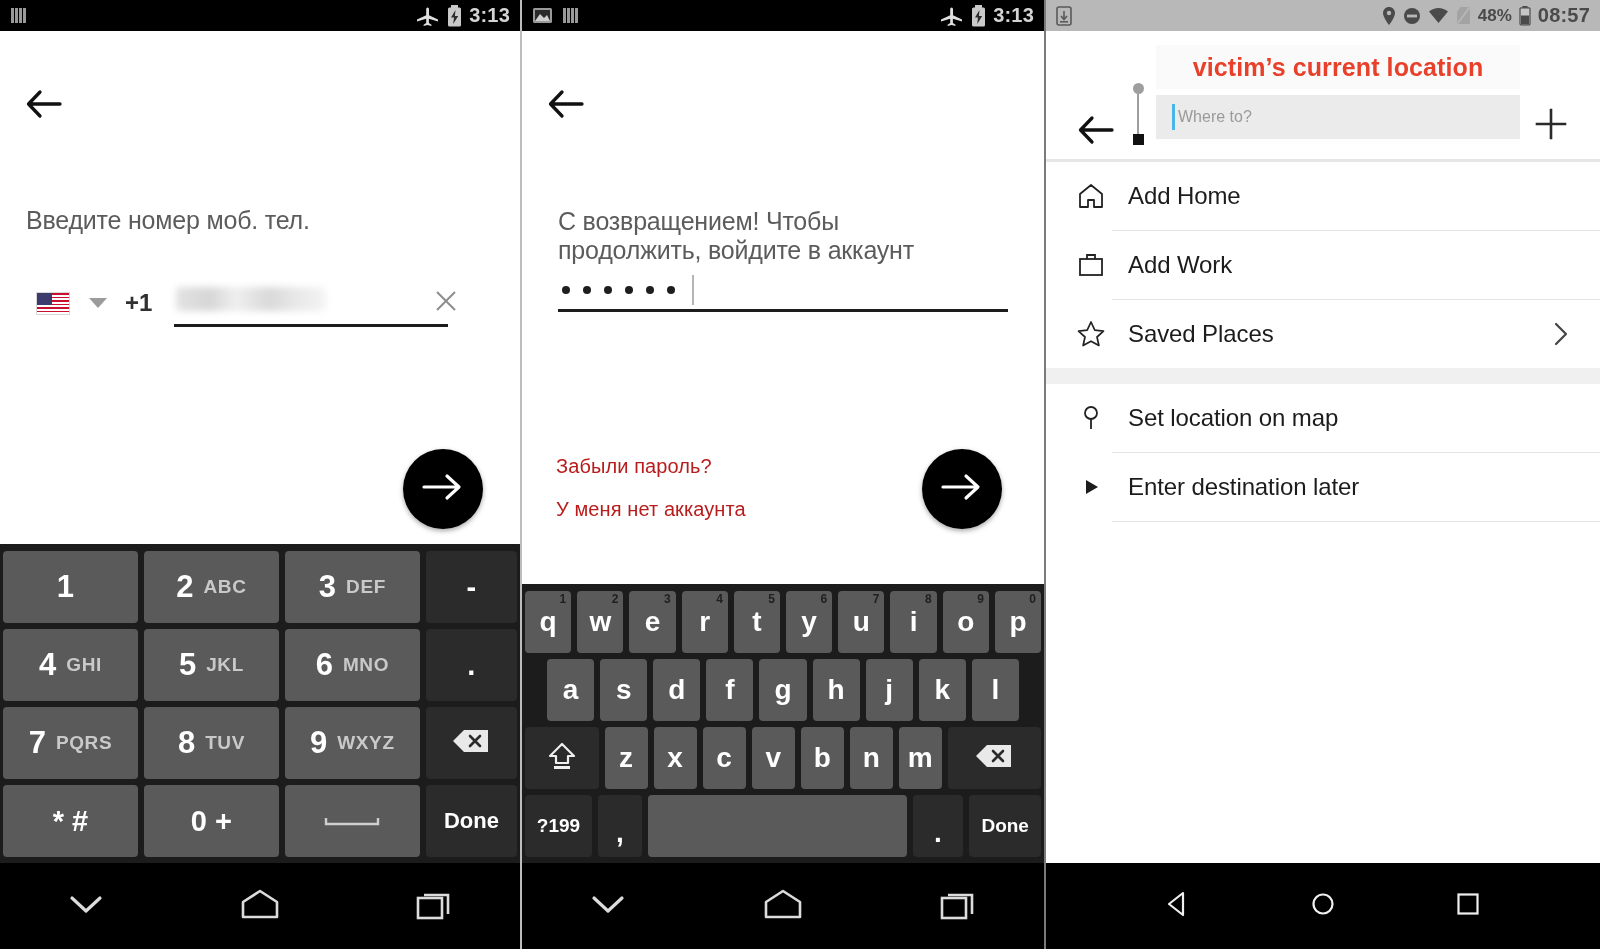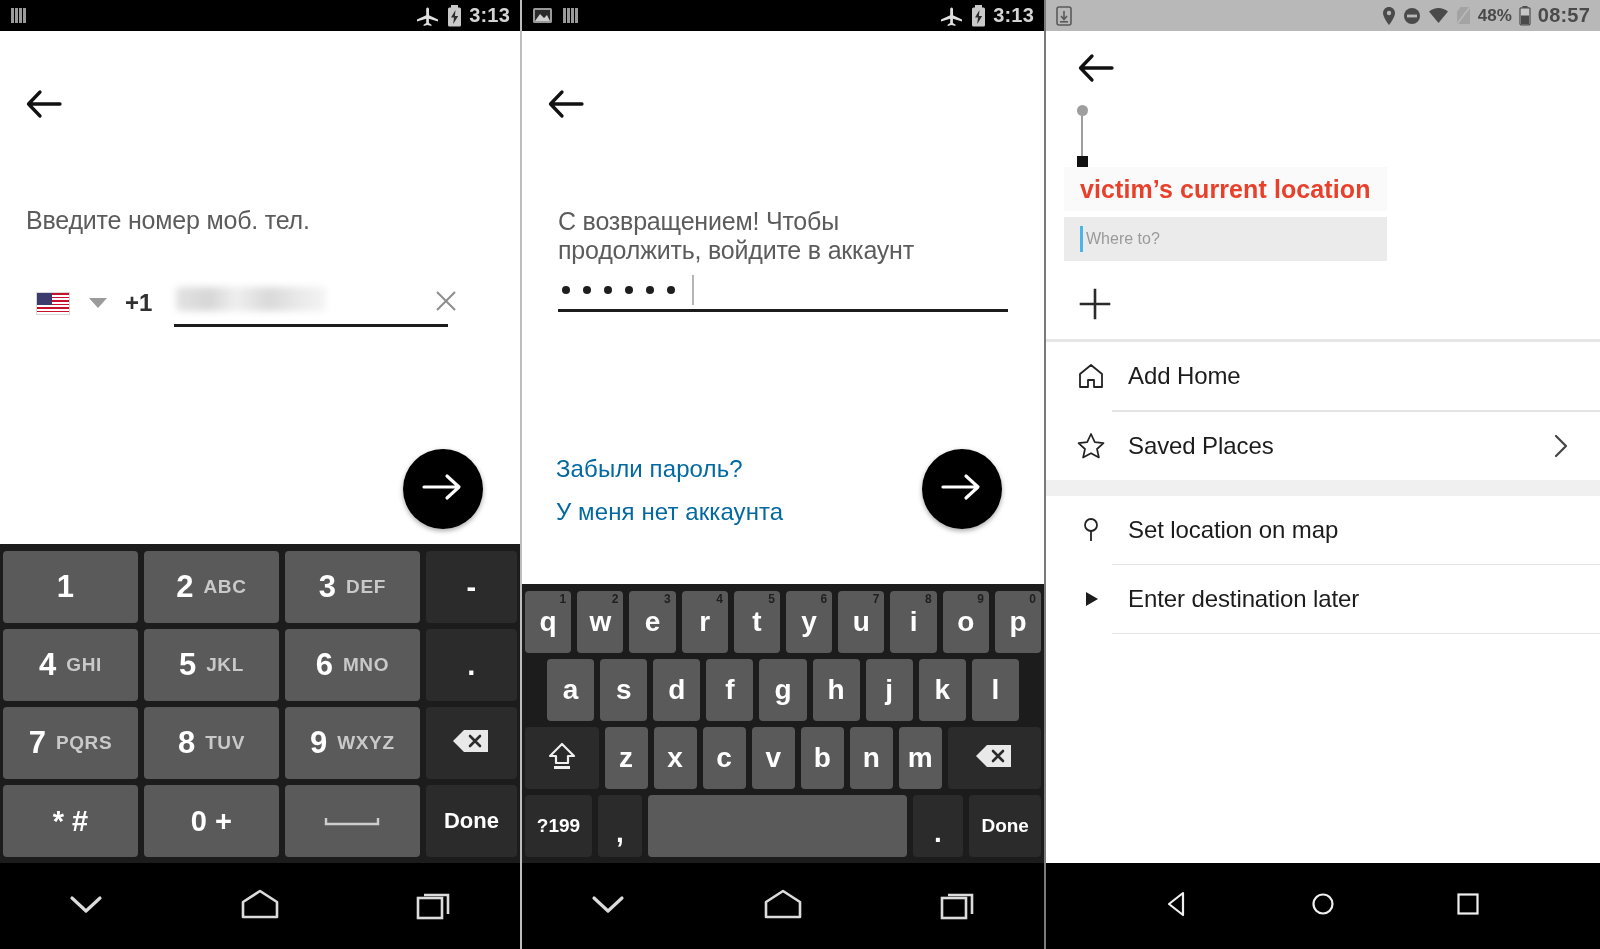--- a/index.html
+++ b/index.html
@@ -51,21 +51,21 @@
     background:linear-gradient(90deg,#e3e3e3,#d6d6d6 22%,#efefef 40%,#d9d9d9 62%,#e8e8e8 80%,#f4f4f4);
     filter:blur(3.5px);
   }
   .phone-underline { position:absolute; left:0; right:0; bottom:-4px; height:3px; background:#1c1c1c; }
   .clearx { position:absolute; right:-10px; top:6px; font-size:0; line-height:0; }
   .pw-dots { display:flex; align-items:center; gap:13px; height:32px; padding-left:4px; }
   .pw-dots i { width:8px; height:8px; border-radius:50%; background:#1e1e1e; display:block; }
   .pw-caret { width:2px; height:30px; background:#b5b5b5; margin-left:4px; }
   .pw-underline { height:3px; background:#1c1c1c; margin-top:3px; }
 
-  .link { position:absolute; color:#0369a1; font-size:24px; letter-spacing:0.1px; }
+  .link { position:absolute; color:#b91c1c; font-size:20px; letter-spacing:0.1px; }
 
   .fab {
     position:absolute; width:80px; height:80px; border-radius:50%;
     background:#000; display:flex; align-items:center; justify-content:center;
     box-shadow:0 2px 5px rgba(0,0,0,.35);
   }
 
   
   .kb { flex:0 0 auto; background:#1c1c1c; padding:4px 0 3px; }
   .kb-row { display:flex; }
@@ -89,21 +89,21 @@
   .qwkb .letter { font-size:28px; font-weight:bold; }
   .qwkb .small { font-size:19px; font-weight:bold; }
 
   
   .navbar { flex:0 0 auto; height:86px; background:#000; display:flex; align-items:center; justify-content:space-around; }
   .navbar.navC { justify-content:space-around; padding:0 60px; }
 
   
   .c-body { flex:1 1 auto; background:#fff; position:relative; }
   .c-header { padding:14px 0 0 0; background:#fff; }
-  .c-toprow { display:flex; align-items:flex-start; padding:0 18px;flex-direction:column; }
+  .c-toprow { display:flex; align-items:flex-end; padding:0 18px; }
   .c-back { padding:8px 6px 0 14px; font-size:0; line-height:0;}
   .route-col { width:36px; display:flex; flex-direction:column; align-items:center; padding-top:22px; flex:0 0 auto;}
   .route-dot { width:11px;height:11px;border-radius:50%;background:#9e9e9e; }
   .route-line { width:2px; height:40px; background:#9e9e9e; }
   .route-sq { width:11px;height:11px;background:#111; }
   .c-fields { flex:1 1 auto; }
   .c-field {
     height:44px; background:#ebebeb; display:flex; align-items:center; padding:0 16px; margin-bottom:6px;
   }
   .c-field.origin { background:#fafafa; justify-content:center; }
@@ -600,20 +600,29 @@
         <div class="c-item">
           <span class="c-ic">
             <svg width="30" height="30" viewBox="0 0 30 30">
                 <path d="M4 26 V13 L15 4 L26 13 V26 H18 V19 H12 V26 Z" stroke="#222" stroke-width="1.8" fill="none" stroke-linejoin="round"></path>
               </svg>
           </span>
           <span class="c-lbl">Add Home</span>
         </div>
         <div class="c-sep"></div>
 
+        <div class="c-item">
+          <span class="c-ic">
+            <svg width="30" height="30" viewBox="0 0 30 30">
+                <rect x="4" y="9" width="22" height="16" stroke="#222" stroke-width="1.8" fill="none"></rect>
+                <path d="M11 9 V5 H19 V9" stroke="#222" stroke-width="1.8" fill="none"></path>
+              </svg>
+          </span>
+          <span class="c-lbl">Add Work</span>
+        </div>
         <div class="c-sep"></div>
 
         <div class="c-item">
           <span class="c-ic">
             <svg width="30" height="30" viewBox="0 0 30 30">
                 <path d="M15 3 L18.8 11.2 L27.5 12.2 L21 18 L22.9 26.5 L15 22.2 L7.1 26.5 L9 18 L2.5 12.2 L11.2 11.2 Z" stroke="#222" stroke-width="1.7" fill="none" stroke-linejoin="round"></path>
               </svg>
           </span>
           <span class="c-lbl">Saved Places</span>
           <span class="c-chev">

